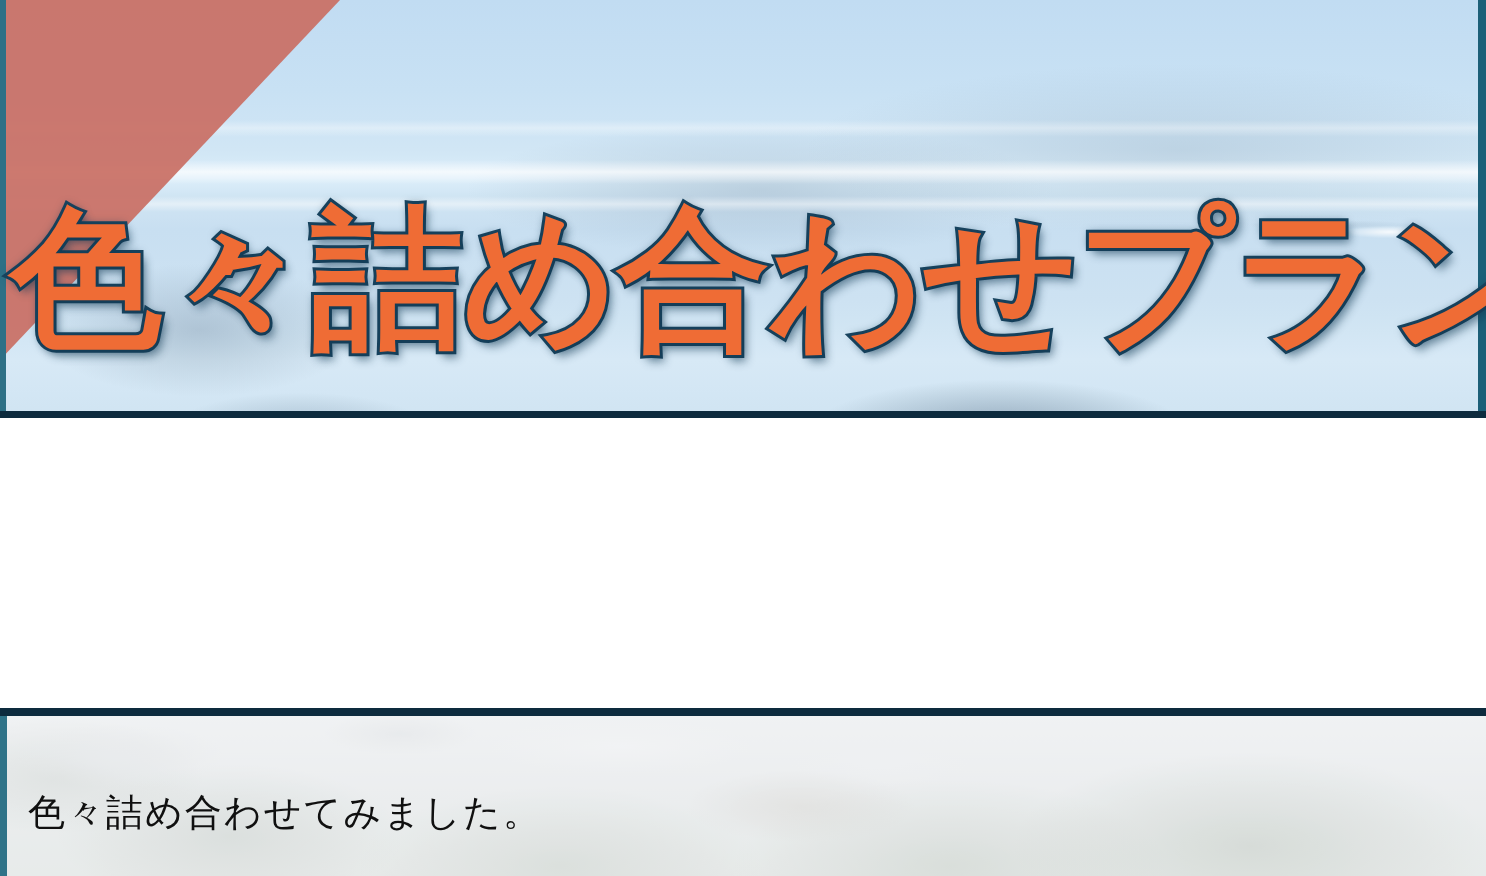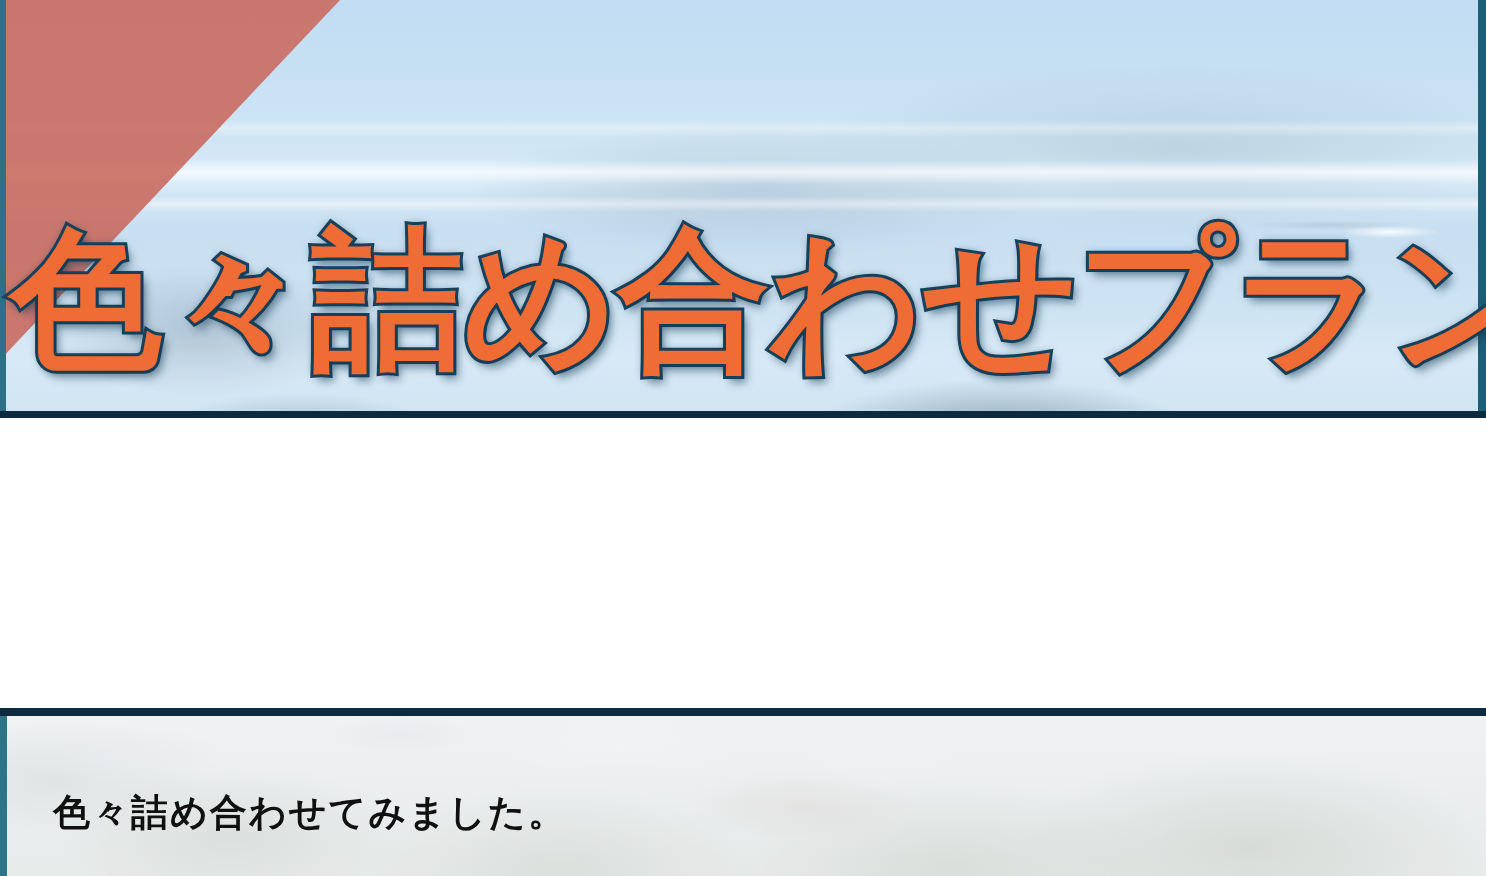--- a/index.html
+++ b/index.html
@@ -90,21 +90,20 @@
     white-space: nowrap;
     font-size: 152px;
     font-weight: 700;
     letter-spacing: -1px;
     color: #ef6c35;
     -webkit-text-stroke: 6px #19445f;
     paint-order: stroke fill;
     text-shadow:
       0 0 9px rgba(18,58,84,.60),
       5px 7px 9px rgba(18,58,84,.45);
-    margin-top: 21px;
   }
 
   
   .panel {
     position: absolute;
     left: 0;
     top: 418px;
     width: 1486px;
     height: 290px;
     background: #ffffff;
@@ -162,25 +161,24 @@
     position: absolute;
     inset: 0;
     background: rgba(255,255,255,.48);
     pointer-events: none;
   }
   .band-caption {
     position: absolute;
     left: 28px;
     top: 72px;
     font-size: 37px;
-    font-weight: 700;
+    font-weight: 400;
     color: #101010;
     letter-spacing: 2px;
     white-space: nowrap;
-    margin-left: 25px;
   }
   .band-left-edge {
     position: absolute;
     left: 0;
     top: 0;
     width: 7px;
     height: 100%;
     background: #2f7388;
   }
   .hero-right-edge {

